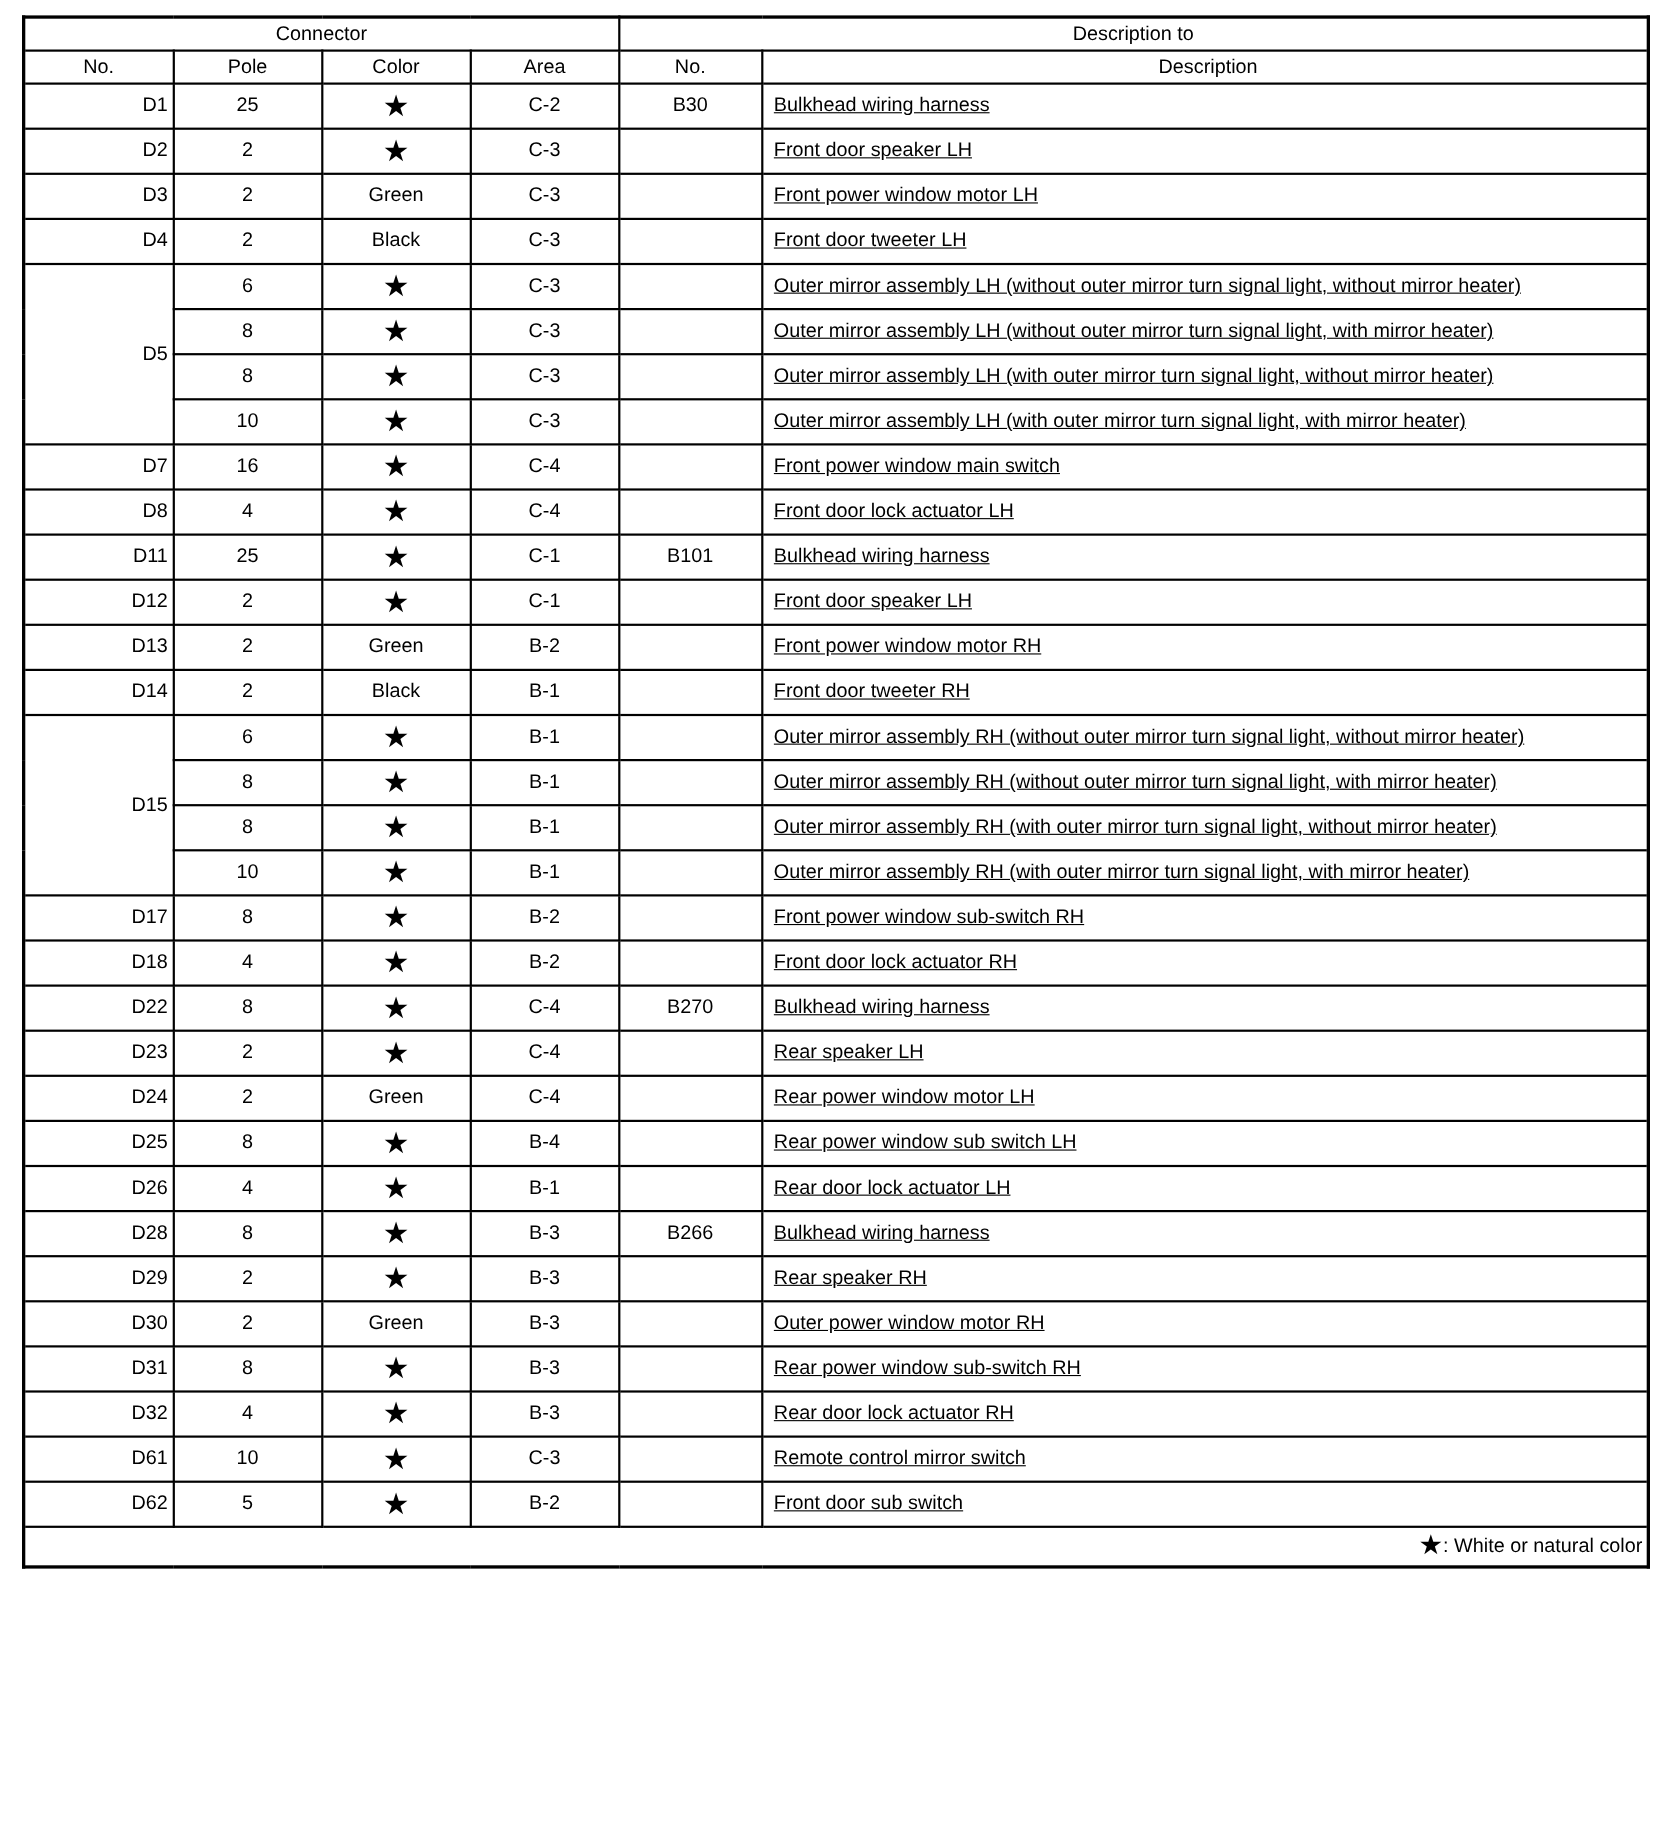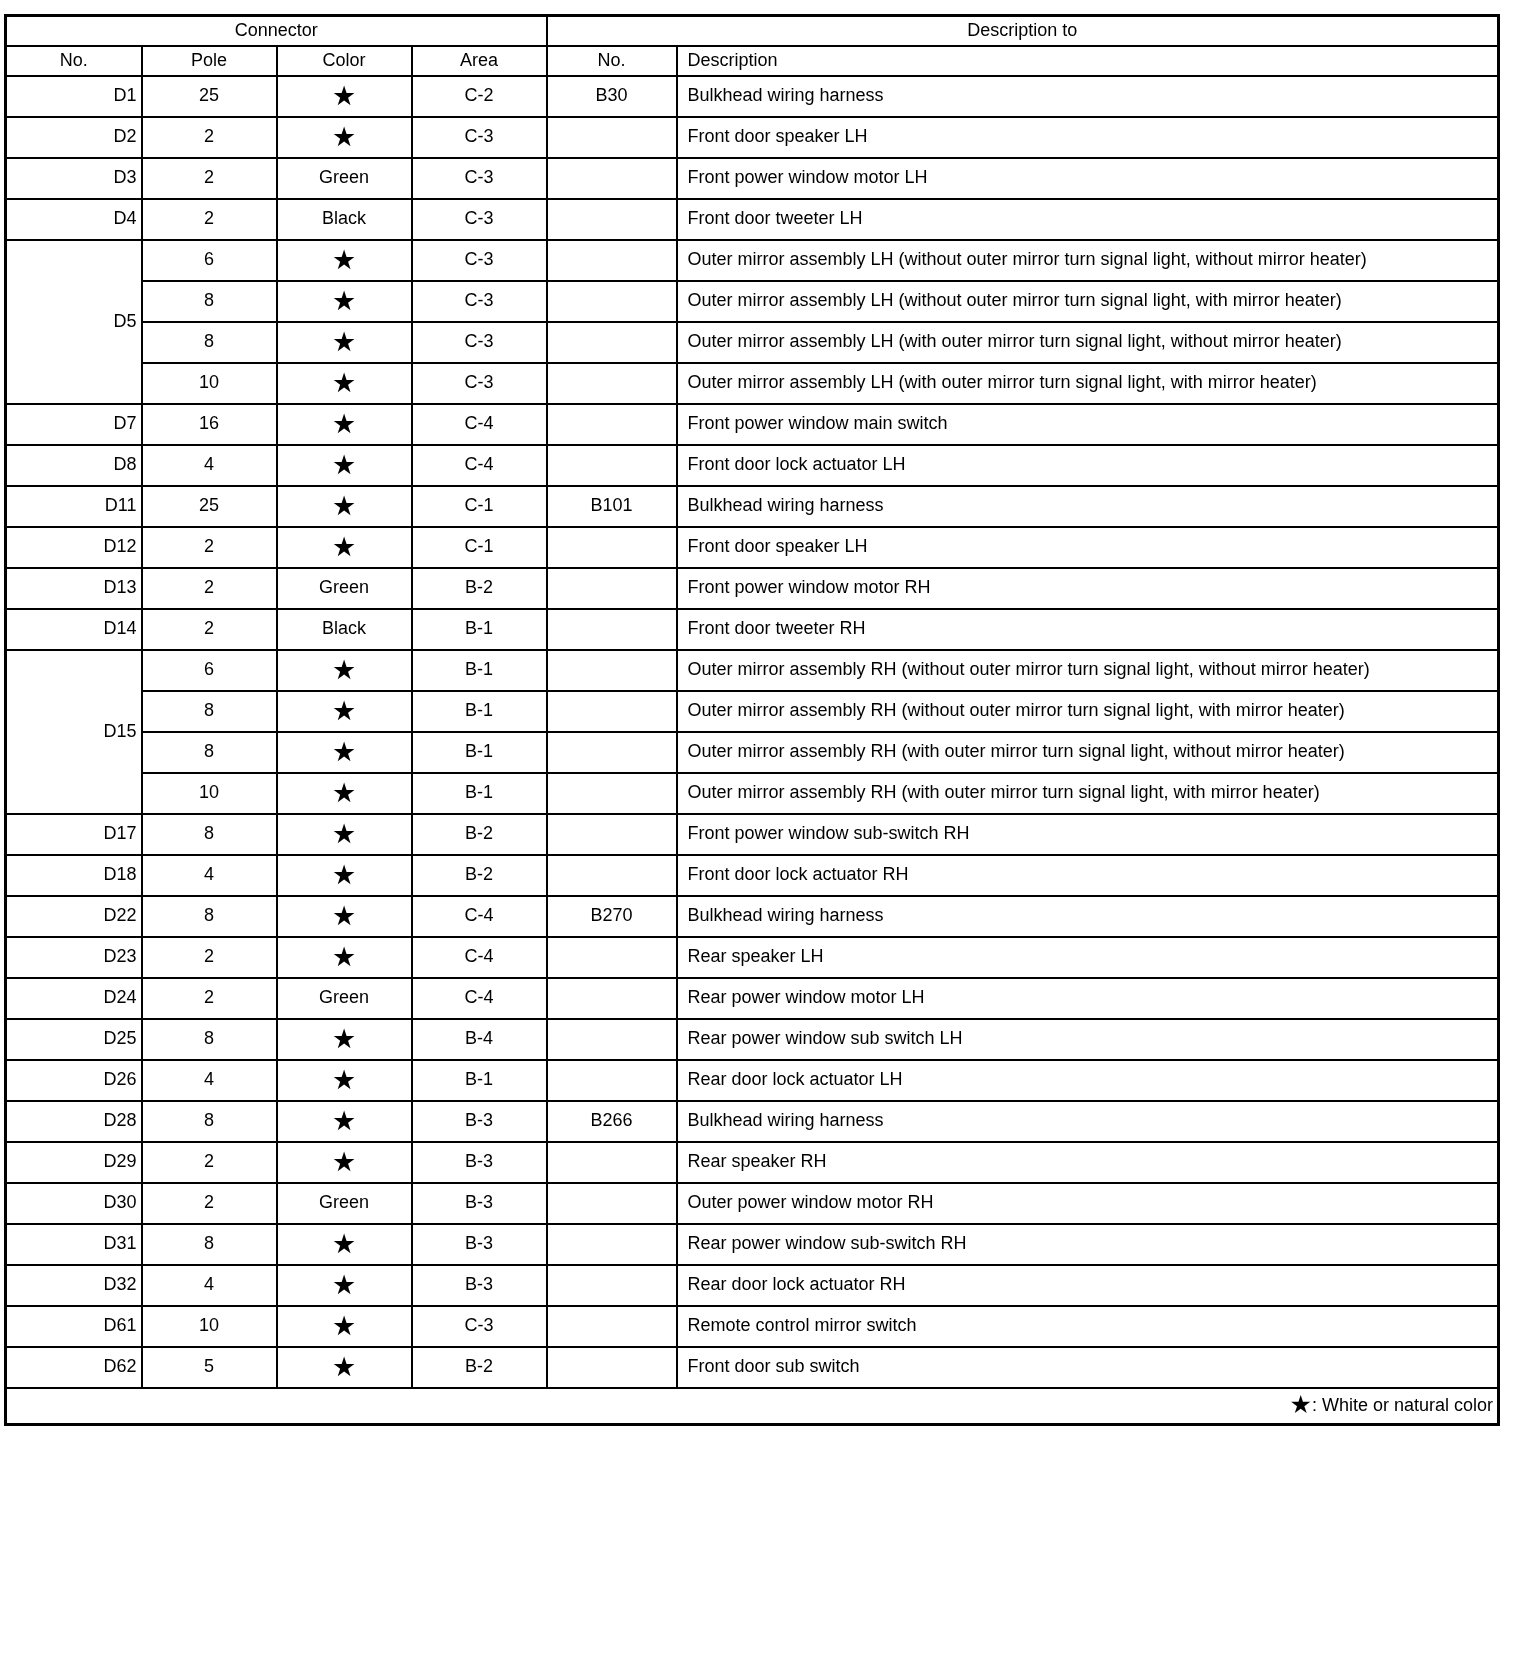--- a/index.html
+++ b/index.html
@@ -5,21 +5,21 @@
   html, body {
     margin: 0;
     padding: 0;
     background: #ffffff;
     font-family: "Liberation Sans", "DejaVu Sans", sans-serif;
     color: #000;
   }
   .page {
     width: 1520px;
     box-sizing: border-box;
-    padding: 14px 20px 16px 4px;
+    padding: 14px 20px 16px 20px;
     background: #fff;
   }
   table.connector-table {
     border-collapse: collapse;
     width: 100%;
     table-layout: fixed;
     border: 3px solid #000;
   }
   th, td {
     border: 2px solid #000;
@@ -29,30 +29,31 @@
     padding: 2px 4px;
     box-sizing: border-box;
     overflow: hidden;
   }
   thead th {
     font-weight: normal;
     text-align: center;
     height: 30px;
   }
   thead th.h-desc {
-    text-align: left;
+    text-align: center;
     padding-left: 10px;
   }
   tbody td {
     height: 41px;
     text-align: center;
   }
   tbody td.c-desc {
     text-align: left;
     padding: 4px 10px;
+    text-decoration: underline;
   }
   tbody td.c-no {
     text-align: right;
   }
   td.star {
     font-size: 27px;
     line-height: 18px;
     padding-top: 0;
     padding-bottom: 0;
   }

